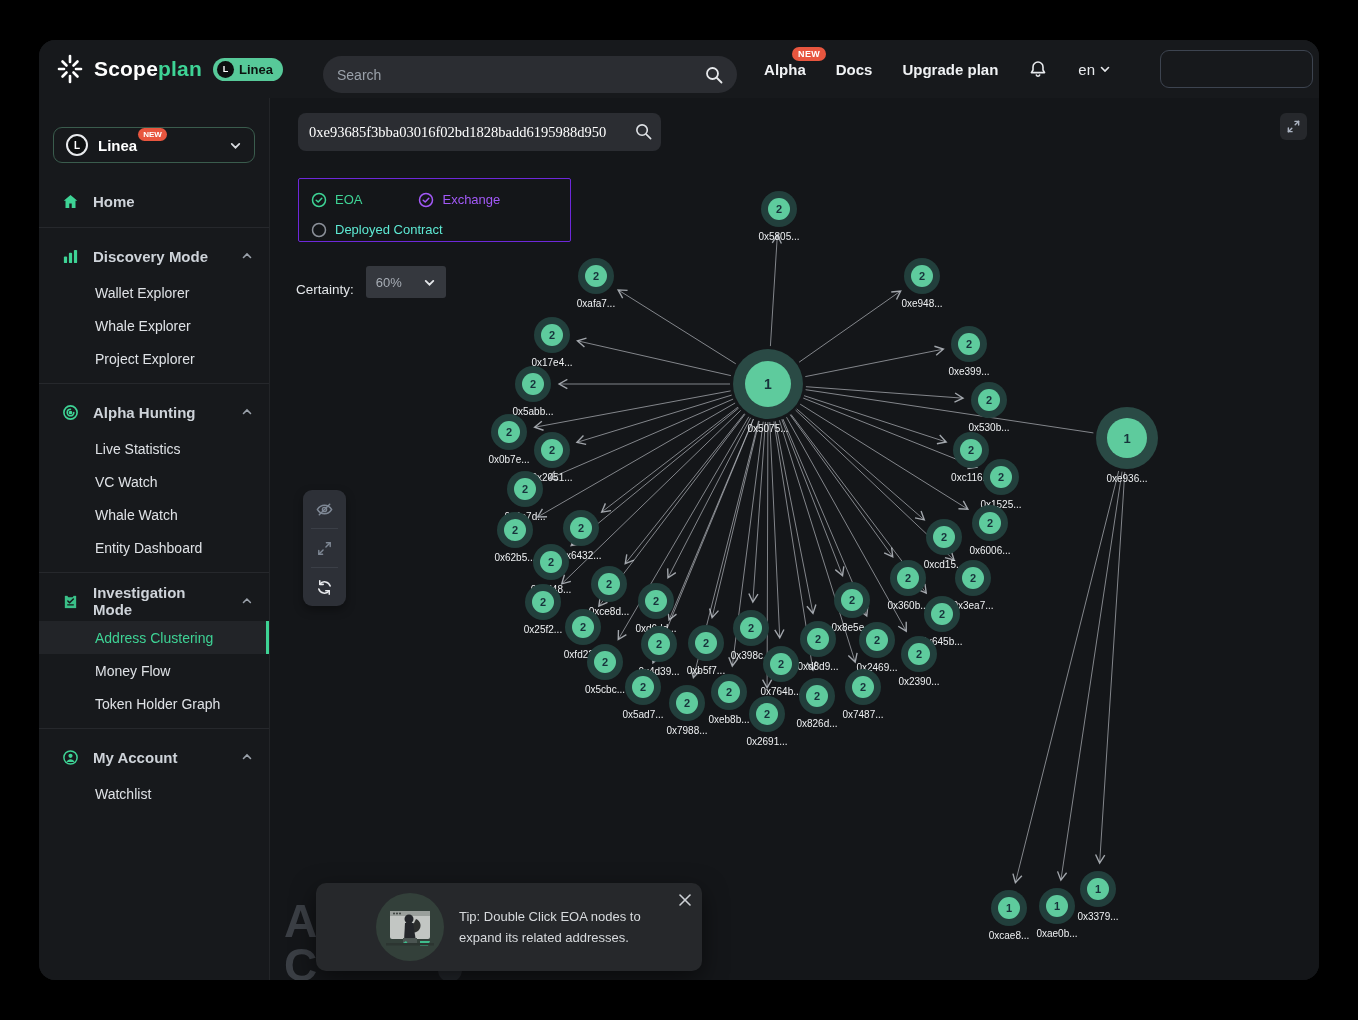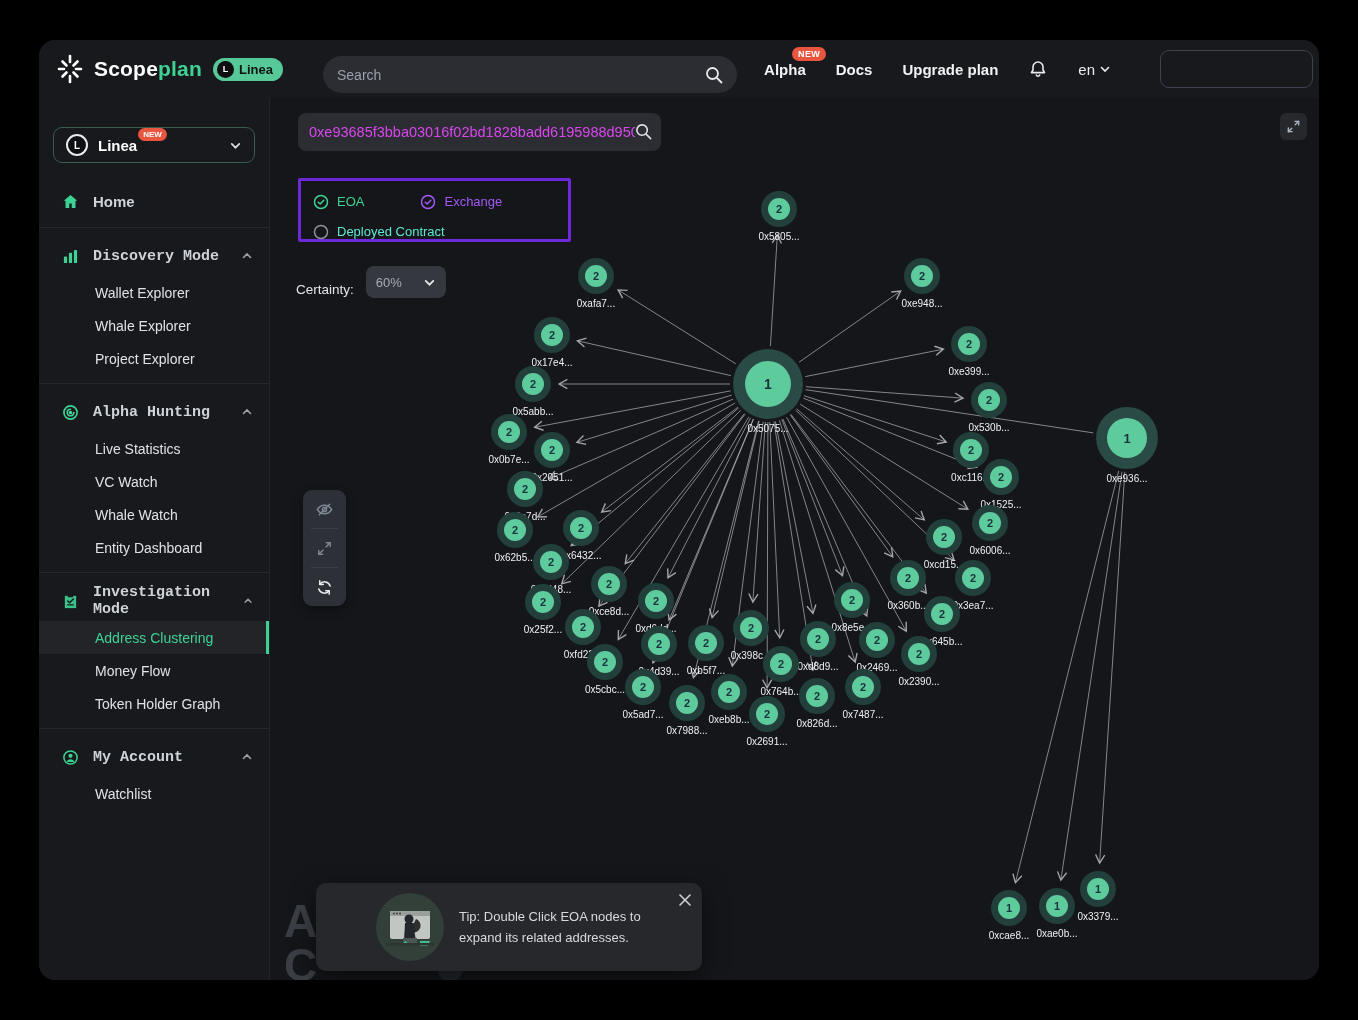--- a/index.html
+++ b/index.html
@@ -32,47 +32,47 @@
   .net-select { margin:29px 14px 20px 14px; height:36px; border:1px solid #3a5c4d; border-radius:9px; display:flex; align-items:center; padding:0 12px; gap:10px; cursor:pointer; }
   .net-select .lring { width:22px; height:22px; border-radius:50%; border:2px solid #e8eaed; background:#0d0f10; color:#fff; font-size:10px; font-weight:bold; display:flex; align-items:center; justify-content:center; }
   .net-select .nname { color:#fff; font-weight:bold; font-size:15px; position:relative; }
   .net-select .nbadge { position:absolute; top:-9px; left:100%; margin-left:1px; background:#e8563f; color:#fff; font-size:8px; font-weight:bold; border-radius:7px; padding:2px 5px; }
   .net-select .chev { margin-left:auto; width:13px; height:13px; color:#d7dade; }
   .srow { display:flex; align-items:center; gap:14px; padding:0 0 0 23px; cursor:pointer; }
   .srow .sico { width:17px; height:17px; color:#3ed395; flex:none; }
   .srow .stitle { font-size:15px; font-weight:bold; color:#ced3d9; }
   .srow .schev { margin-left:auto; margin-right:16px; width:12px; height:12px; color:#9aa1aa; }
   .row-home { height:36px; }
-  .row-head { height:40px;font-family:Liberation Mono, monospace; }
+  .row-head { height:40px; }
   .subitem { height:33px; display:flex; align-items:center; padding-left:56px; font-size:14px; color:#dfe2e6; cursor:pointer; position:relative; }
   .subitem.active { background:#222428; color:#3ed395; }
   .subitem.active::after { content:""; position:absolute; right:0; top:0; bottom:0; width:3px; background:#3ed395; }
   .sdiv { height:1px; background:#26282c; margin:8px 0; }
 
   
   .main { position:absolute; left:231px; top:58px; right:0; bottom:0; background:#141619; overflow:hidden; }
   #graph-svg { position:absolute; inset:0; width:1049px; height:882px; }
   .addr-wrap { position:absolute; left:28px; top:15px; width:363px; height:38px; background:#2b2d32; border-radius:8px; z-index:10; }
-  .addr-wrap input { width:100%; height:100%; background:transparent; border:none; outline:none; color:#d946ef; font-size:14.5px; padding:0 26px 0 11px; font-family:Liberation Sans, sans-serif; }
+  .addr-wrap input { width:100%; height:100%; background:transparent; border:none; outline:none; color:#ffffff; font-size:14.5px; padding:0 26px 0 11px; font-family:Liberation Serif, serif; }
   .addr-wrap .mag { position:absolute; right:8px; top:9px; width:19px; height:19px; color:#dfe2e6; }
   .fs-btn { position:absolute; left:1010px; top:15px; width:27px; height:27px; background:#26282c; border-radius:6px; display:flex; align-items:center; justify-content:center; z-index:10; cursor:pointer; }
   .fs-btn svg { width:15px; height:15px; color:#aab2c0; }
 
-  .filter-box { position:absolute; left:28px; top:80px; width:273px; height:64px; border:3px solid #6d28d9; border-radius:2px; z-index:10; padding:9px 12px; }
+  .filter-box { position:absolute; left:28px; top:80px; width:273px; height:64px; border:1px solid #6d28d9; border-radius:2px; z-index:10; padding:9px 12px; }
   .f-row { display:flex; align-items:center; gap:8px; height:23px; }
   .f-item { display:flex; align-items:center; gap:8px; cursor:pointer; }
   .f-item svg { width:16px; height:16px; }
   .f-label { font-size:13px; }
   .f-eoa { color:#3ed395; }
   .f-ex { color:#a259f7; margin-left:48px; }
   .f-dc { color:#5eead4; }
 
   .certainty { position:absolute; left:26px; top:168px; display:flex; align-items:center; gap:12px; z-index:10; }
   .certainty .clabel { color:#e3e6e9; font-size:13.5px;margin-top:14px; }
-  .cselect { width:80px; height:28px; background:#35383e; border-radius:8px; display:flex; align-items:center; padding:16px 10px; cursor:pointer; }
+  .cselect { width:80px; height:28px; background:#35383e; border-radius:3px; display:flex; align-items:center; padding:16px 10px; cursor:pointer; }
   .cselect .cval { color:#a7adb5; font-size:13px; }
   .cselect svg { margin-left:auto; width:13px; height:13px; color:#e3e6e9; }
 
   .tools { position:absolute; left:33px; top:392px; width:43px; background:#2d3037; border-radius:9px; z-index:10; box-shadow:0 4px 10px rgba(0,0,0,.35); }
   .tool { height:38px; display:flex; align-items:center; justify-content:center; cursor:pointer; }
   .tool svg { width:19px; height:19px; color:#7e8794; }
   .tool.bright svg { color:#e8eaed; }
   .tdiv { height:1px; background:#3b3f47; margin:0 8px; }
 
   .toast { position:absolute; left:46px; top:785px; width:386px; height:88px; background:#26282b; border-radius:10px; z-index:15; display:flex; align-items:center; box-shadow:0 8px 24px rgba(0,0,0,.5);padding-left:47px; }

